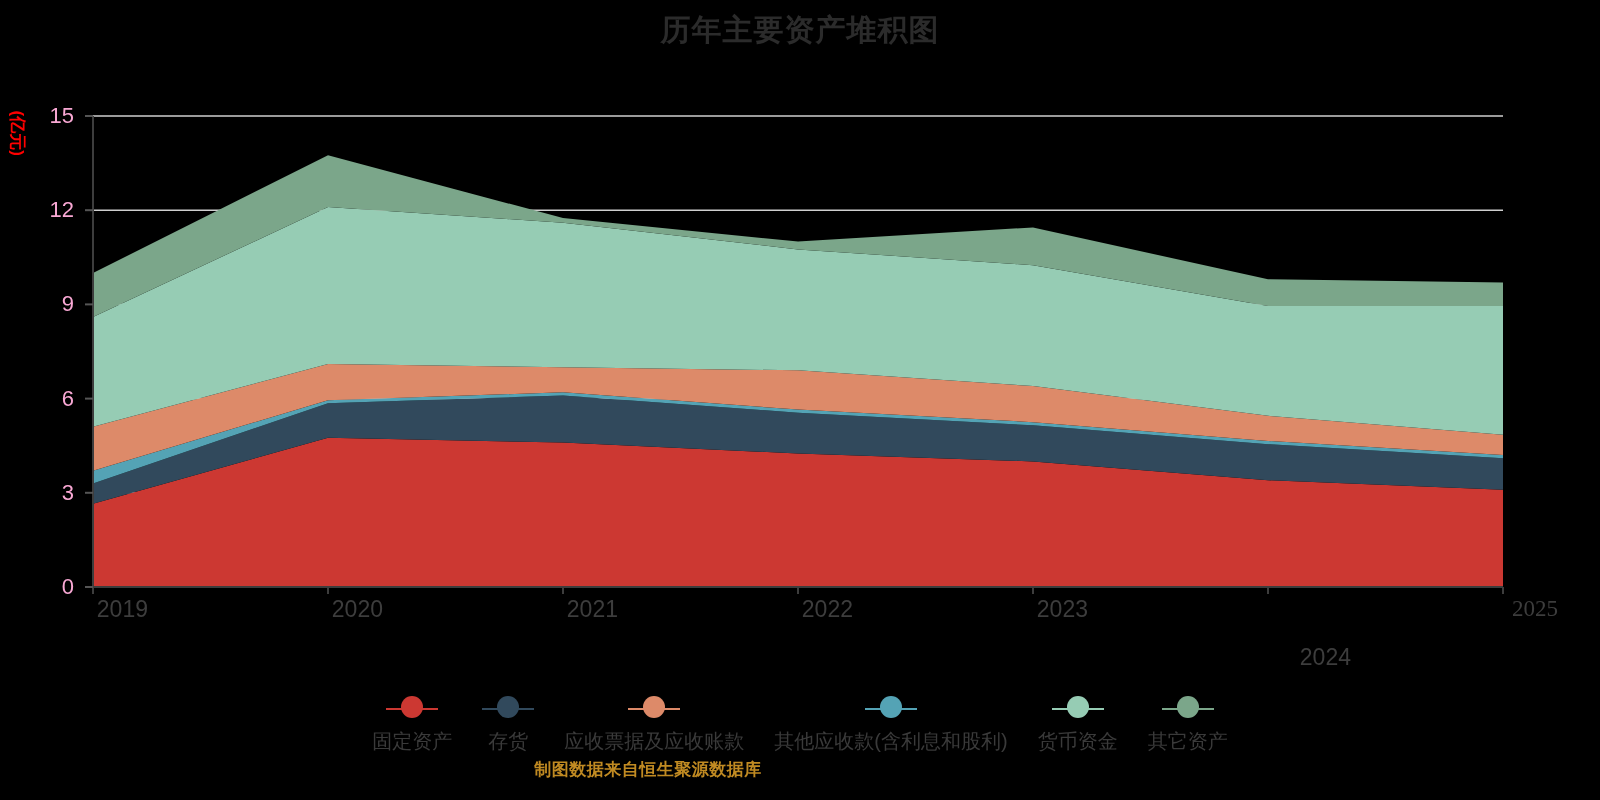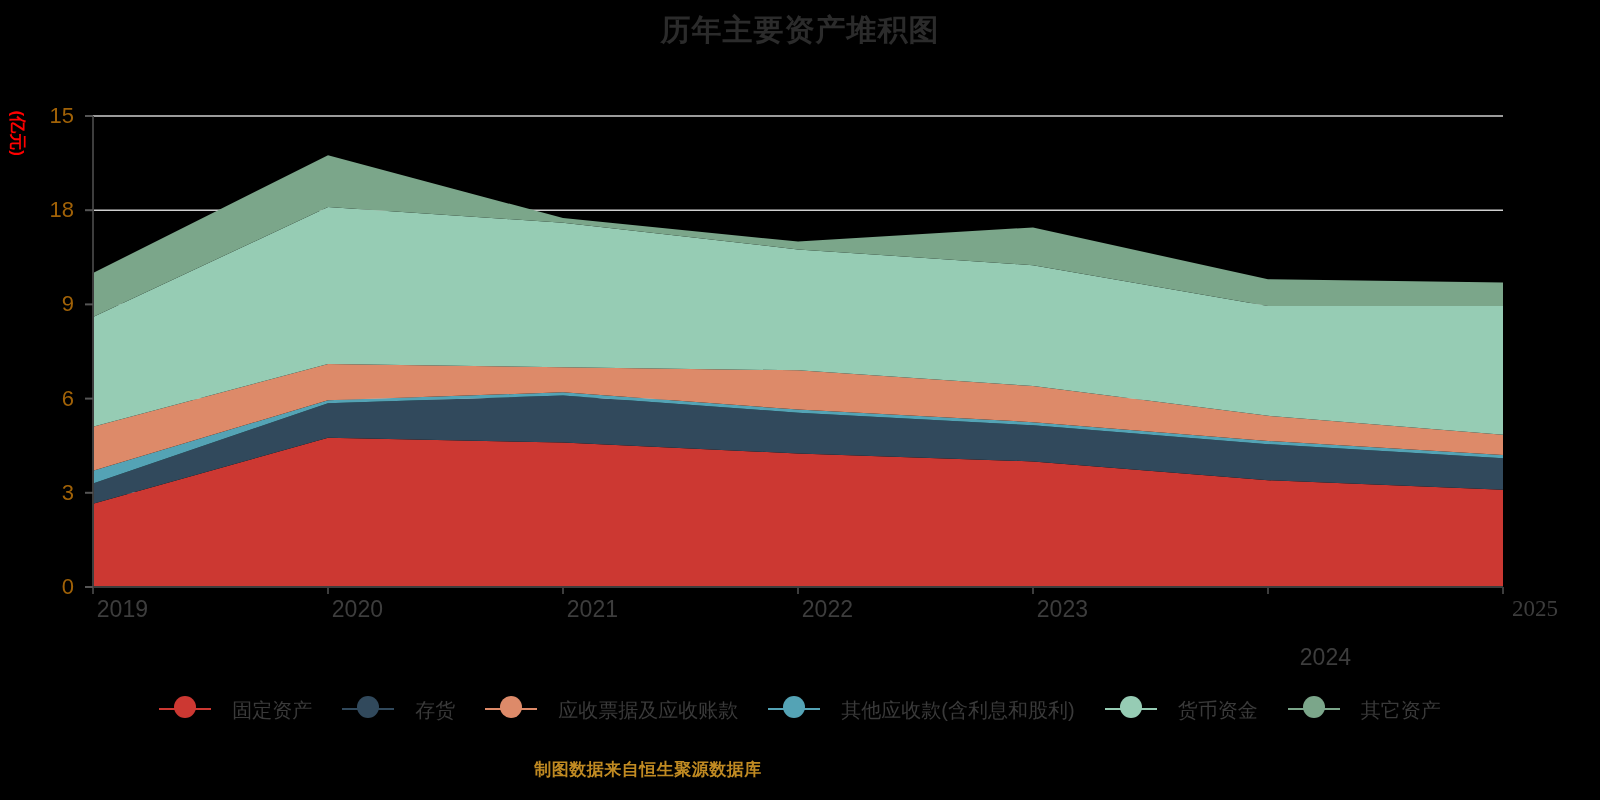--- a/index.html
+++ b/index.html
@@ -51,21 +51,21 @@
     transform: rotate(90deg);
     transform-origin: center center;
     white-space: nowrap;
     text-align: center;
   }
   .y-tick-label {
     position: absolute;
     right: 1526px;
     width: 60px;
     text-align: right;
-    color: #a16207;
+    color: #f9a8d4;
     font-size: 22px;
     line-height: 22px;
     white-space: nowrap;
   }
   .x-tick-label {
     position: absolute;
     top: 596px;
     width: 110px;
     margin-left: -55px;
     text-align: right;
@@ -81,23 +81,23 @@
     width: 1600px;
     display: flex;
     flex-direction: row;
     align-items: center;
     justify-content: center;
     gap: 30px;
     flex-wrap: nowrap;
   }
   .legend-item {
     display: flex;
-    flex-direction: row;
-    align-items: flex-end;
-    gap: 21px;
+    flex-direction: column;
+    align-items: center;
+    gap: 7px;
     white-space: nowrap;
   }
   .legend-marker {
     position: relative;
     width: 52px;
     height: 26px;
     display: inline-block;
     flex: 0 0 auto;
   }
   .legend-marker .lm-line {
@@ -186,21 +186,21 @@
         </g>
     </svg>
 
     <div class="y-axis-unit">(亿元)</div>
 
     <div id="ylabels">
         <div class="y-tick-label" style="top: 576px;">0</div>
         <div class="y-tick-label" style="top: 481.8px;">3</div>
         <div class="y-tick-label" style="top: 387.6px;">6</div>
         <div class="y-tick-label" style="top: 293.4px;">9</div>
-        <div class="y-tick-label" style="top: 199.2px;">18</div>
+        <div class="y-tick-label" style="top: 199.2px;">12</div>
         <div class="y-tick-label" style="top: 105px;">15</div>
       </div>
     <div id="xlabels">
         <div class="x-tick-label" style="left: 93px;">2019</div>
         <div class="x-tick-label" style="left: 328px;">2020</div>
         <div class="x-tick-label" style="left: 563px;">2021</div>
         <div class="x-tick-label" style="left: 798px;">2022</div>
         <div class="x-tick-label" style="left: 1033px;">2023</div>
         <div class="x-tick-label" style="left: 1296px; margin-top: 48px;">2024</div>
         <div class="x-tick-label" style="left: 1503px; font-family: Liberation Serif, serif;">2025</div>

